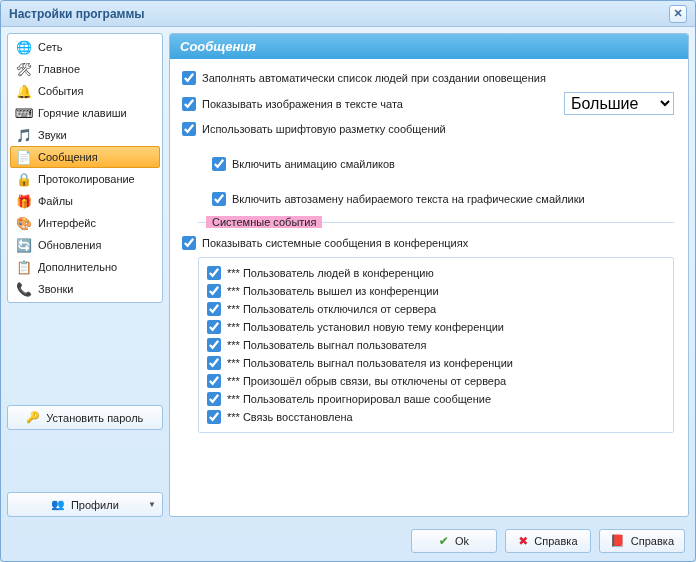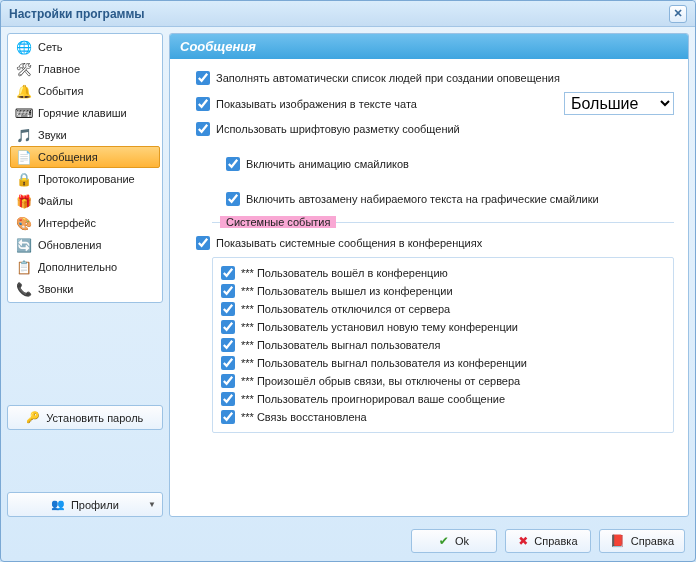--- a/index.html
+++ b/index.html
@@ -18,21 +18,21 @@
 .nav-item { display: flex; align-items: center; gap: 6px; padding: 3px 6px; cursor: pointer; border-radius: 2px; color: #222; }
 .nav-item.active { background: linear-gradient(#ffd37a, #ffb437); border: 1px solid #e29a1f; padding: 2px 5px; color: #222; }
 .nav-icon { width: 16px; height: 16px; display: inline-flex; align-items: center; justify-content: center; font-size: 13px; }
 
 .sidebar-spacer { flex: 1; }
 .side-btn { background: linear-gradient(#fdfdfe,#e8f2fc); border: 1px solid #9cc2e4; border-radius: 3px; padding: 5px 8px; display: flex; align-items: center; justify-content: center; gap: 6px; cursor: pointer; color: #222; position: relative; }
 .side-btn .drop { position: absolute; right: 6px; font-size: 8px; color: #555; }
 
 .main { flex: 1; background: #fff; border: 1px solid #9cc2e4; border-radius: 3px; display: flex; flex-direction: column; overflow: hidden; }
 .main-header { background: linear-gradient(#6fc0ee, #3ea5e0); color: #fff; font-weight: bold; font-style: italic; font-size: 13px; padding: 5px 10px; }
-.main-body { padding: 12px 14px 12px 26px; overflow: auto; flex: 1; }
+.main-body { padding: 12px 14px 12px 12px; overflow: auto; flex: 1; }
 
 .opt-row { display: flex; align-items: center; gap: 6px; margin-bottom: 7px; color: #222; }
 .opt-row.indent { margin-left: 30px; margin-top: 21px; }
 .chk { width: 14px; height: 14px; accent-color: #3a8ddb; }
 .sel-wrap { margin-left: auto; }
 select { border: 1px solid #9cc2e4; background: #fff; font-size: 16px; padding: 1px 2px; width: 110px; }
 
 .group-hdr { margin: 10px 0 8px 16px; position: relative; }
 .group-hdr .line { position: absolute; top: 50%; left: 0; right: 0; height: 1px; background: #c8ddf1; }
 .group-hdr .lbl { position: relative; background: #f9a8d4; padding: 0 6px; margin-left: 8px; color: #222; }
@@ -167,21 +167,21 @@
         </div>
 
         <div class="opt-row">
           <input type="checkbox" class="chk" checked="" style="">
           <span>Показывать системные сообщения в конференциях</span>
         </div>
 
         <div class="events-box">
           <div class="ev-row">
               <input type="checkbox" class="chk" checked="" style="">
-              <span>*** Пользователь вошёл в конференцию</span>
+              <span>*** Пользователь людей в конференцию</span>
             </div>
           <div class="ev-row">
               <input type="checkbox" class="chk" checked="" style="">
               <span>*** Пользователь вышел из конференции</span>
             </div>
           <div class="ev-row">
               <input type="checkbox" class="chk" checked="" style="">
               <span>*** Пользователь отключился от сервера</span>
             </div>
           <div class="ev-row">

